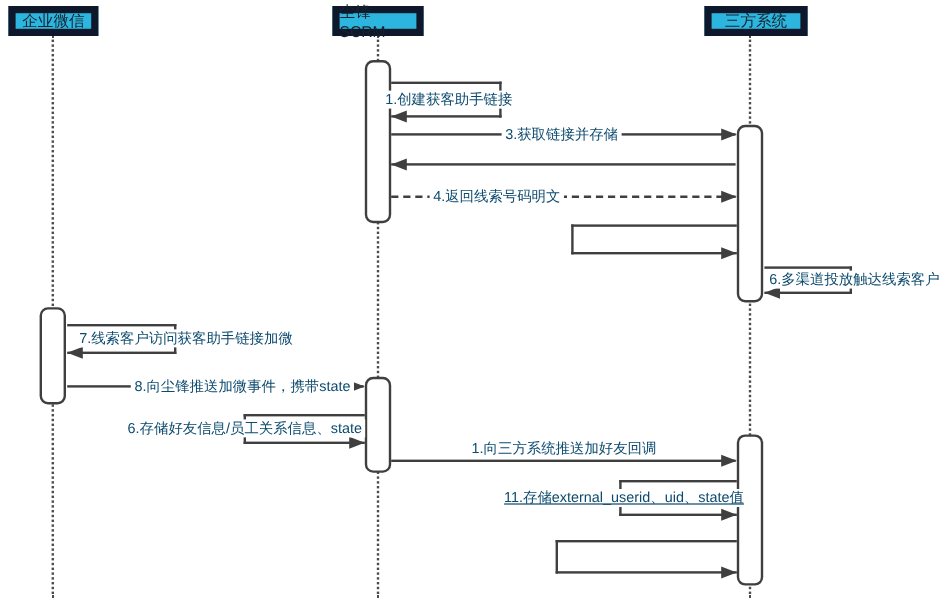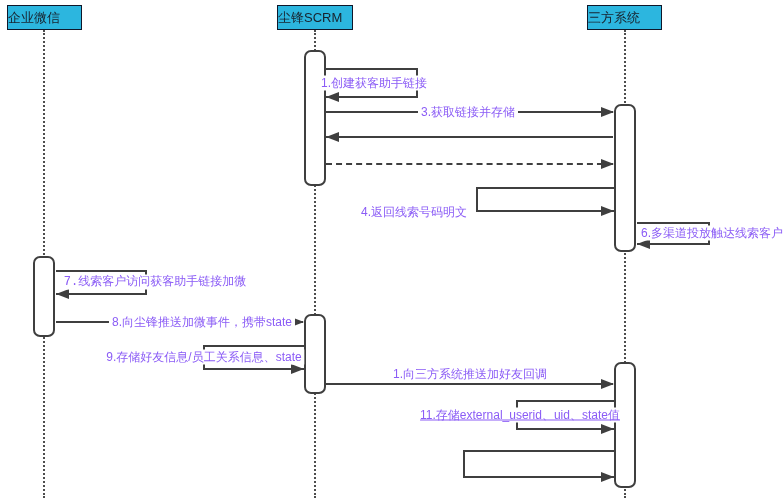--- a/index.html
+++ b/index.html
@@ -7,58 +7,58 @@
     position:relative; width:783px; height:500px; background:#ffffff;
     font-family:"Liberation Sans", sans-serif; overflow:hidden;
     border-bottom:1px solid #dcdcdc;
   }
   .lifeline {
     position:absolute; top:30px; height:468px; width:0;
     border-left:2px dotted #4d4d4d; z-index:1;
   }
   .participant {
     position:absolute; top:5px; height:25px; box-sizing:border-box;
-    background:#2cb6df; border:1px solid #0f172a;
-    display:flex; align-items:center; justify-content:flex-start;
+    background:#2cb6df; border:6px solid #0f172a;
+    display:flex; align-items:center; justify-content:center;
     font-size:13px; color:#18222d; z-index:5;
   }
   .activation {
     position:absolute; width:22px; box-sizing:border-box;
     background:#ffffff; border:2px solid #3f3f3f; border-radius:7px; z-index:2;
   }
   .mline { position:absolute; height:0; border-top:2px solid #3f3f3f; z-index:3; }
   .mline.dashed { border-top-style:dashed; }
   .loop { position:absolute; box-sizing:border-box; z-index:3; }
   .loop.r { border-top:2px solid #3f3f3f; border-right:2px solid #3f3f3f; border-bottom:2px solid #3f3f3f; }
   .loop.l { border-top:2px solid #3f3f3f; border-left:2px solid #3f3f3f; border-bottom:2px solid #3f3f3f; }
   .arr { position:absolute; width:0; height:0; border-top:5px solid transparent; border-bottom:5px solid transparent; z-index:4; }
   .arr.r { border-left:13px solid #3f3f3f; }
   .arr.l { border-right:13px solid #3f3f3f; }
   .mlabel {
     position:absolute; transform:translate(-50%,-50%);
-    background:#ffffff; padding:0 3px; font-size:12px; color:#8b5cf6;
+    background:#ffffff; padding:0 3px; font-size:12px; color:#0c4a6e;
     white-space:nowrap; z-index:4; line-height:15px;
   }
 </style>
 </head>
 <body>
 
 <div class="canvas">
 
   <div class="lifeline" style="left:43px;"></div>
   <div class="lifeline" style="left:314px;"></div>
   <div class="lifeline" style="left:624px;"></div>
 
   <div class="participant" style="left:7px;width:75px;">
     <span>企业微信</span>
   </div>
   <div class="participant" style="left:277px;width:76px;">
     <span>尘锋SCRM</span>
   </div>
-  <div class="participant" style="left:587px;width:75px;">
+  <div class="participant" style="left:587px;width:86px;">
     <span>三方系统</span>
   </div>
 
   <div class="activation" style="left:304px;top:50px;height:136px;"></div>
   <div class="activation" style="left:614px;top:104px;height:148px;"></div>
   <div class="activation" style="left:33px;top:256px;height:81px;"></div>
   <div class="activation" style="left:304px;top:314px;height:80px;"></div>
   <div class="activation" style="left:614px;top:362px;height:126px;"></div>
 
   <div class="loop r" style="left:326px;top:68px;width:92px;height:30px;"></div>
@@ -67,40 +67,40 @@
 
   <div class="mline" style="left:326px;top:111px;width:287px;"></div>
   <div class="arr r" style="left:601px;top:107px;"></div>
   <span class="mlabel" style="left:468px;top:112px;">3.获取链接并存储</span>
 
   <div class="mline" style="left:326px;top:136px;width:287px;"></div>
   <div class="arr l" style="left:326px;top:132px;"></div>
 
   <div class="mline dashed" style="left:326px;top:163px;width:287px;"></div>
   <div class="arr r" style="left:601px;top:159px;"></div>
-  <span class="mlabel" style="left:414px;top:164px;margin-top:48px;">4.返回线索号码明文</span>
+  <span class="mlabel" style="left:414px;top:164px;">4.返回线索号码明文</span>
 
   <div class="loop l" style="left:476px;top:187px;width:138px;height:25px;"></div>
   <div class="arr r" style="left:601px;top:206px;"></div>
 
   <div class="loop r" style="left:637px;top:222px;width:73px;height:23px;"></div>
   <div class="arr l" style="left:637px;top:239px;"></div>
   <span class="mlabel" style="left:712px;top:233px;">6.多渠道投放触达线索客户</span>
 
   <div class="loop r" style="left:56px;top:270px;width:91px;height:25px;"></div>
   <div class="arr l" style="left:56px;top:289px;"></div>
-  <span class="mlabel" style="left:155px;top:282px;font-family:Liberation Mono, monospace;">7.线索客户访问获客助手链接加微</span>
+  <span class="mlabel" style="left:155px;top:282px;">7.线索客户访问获客助手链接加微</span>
 
   <div class="mline" style="left:56px;top:321px;width:247px;"></div>
   <div class="arr r" style="left:291px;top:317px;"></div>
   <span class="mlabel" style="left:202px;top:322px;">8.向尘锋推送加微事件，携带state</span>
 
   <div class="loop l" style="left:203px;top:345px;width:101px;height:25px;"></div>
   <div class="arr r" style="left:291px;top:364px;"></div>
-  <span class="mlabel" style="left:204px;top:357px;">9.存储好友信息/员工关系信息、state</span>
+  <span class="mlabel" style="left:204px;top:357px;">6.存储好友信息/员工关系信息、state</span>
 
   <div class="mline" style="left:326px;top:383px;width:287px;"></div>
   <div class="arr r" style="left:601px;top:379px;"></div>
   <span class="mlabel" style="left:470px;top:374px;">1.向三方系统推送加好友回调</span>
 
   <div class="loop l" style="left:516px;top:400px;width:98px;height:30px;"></div>
   <div class="arr r" style="left:601px;top:424px;"></div>
   <span class="mlabel" style="left:520px;top:415px;text-decoration:underline;">11.存储external_userid、uid、state值</span>
 
   <div class="loop l" style="left:463px;top:450px;width:151px;height:28px;"></div>

